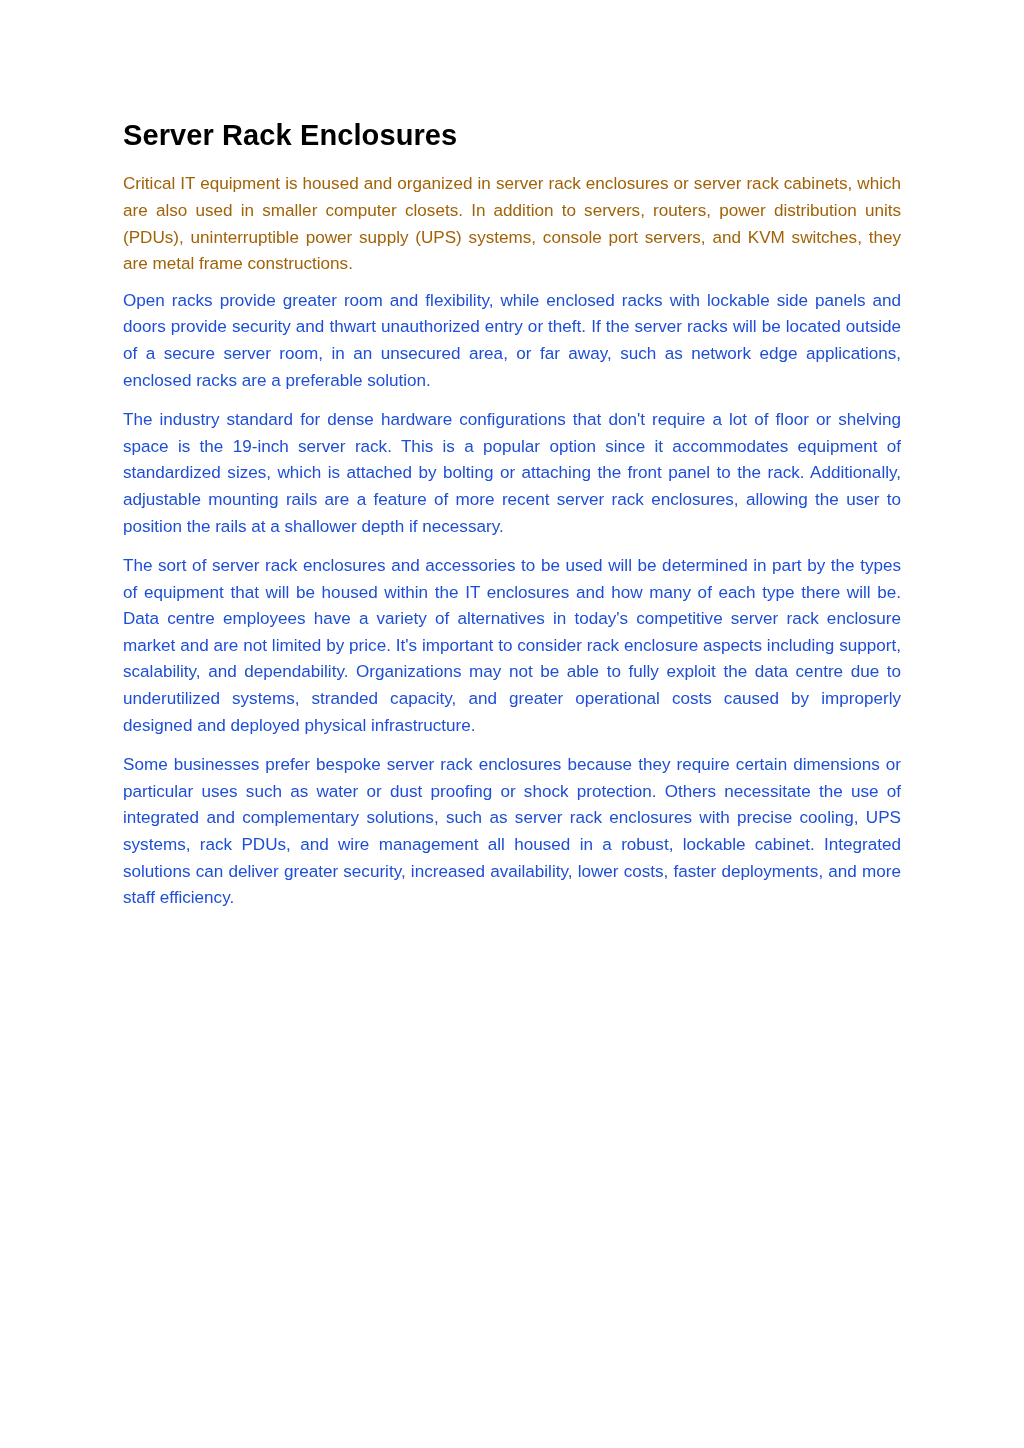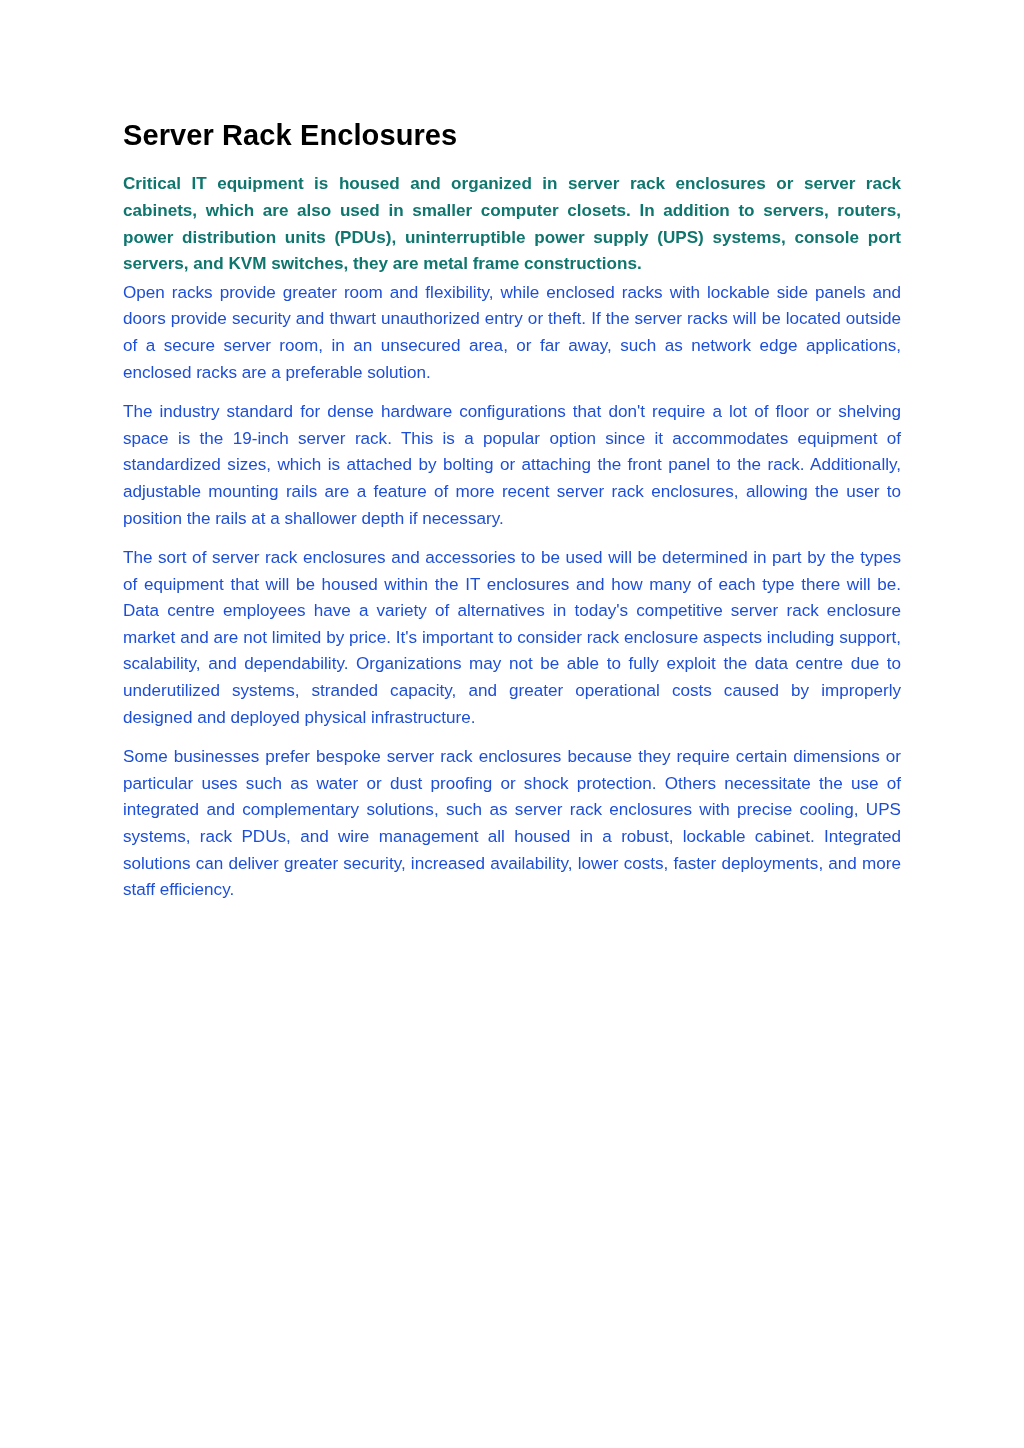--- a/index.html
+++ b/index.html
@@ -45,23 +45,23 @@
     font-size: 17.1px;
     line-height: 26.6px;
     text-align: justify;
     text-justify: inter-word;
     margin: 0 0 13px 0;
     color: #1d4ed8;
     hyphens: none;
   }
 
   .para.lead {
-    font-weight: bold;
-    color: #0f766e;
-    margin-bottom: 2px;
+    font-weight: normal;
+    color: #a16207;
+    margin-bottom: 10px;
   }
 
   .para:last-child {
     margin-bottom: 8px;
   }
 </style>
 </head>
 <body>
 
 <div class="page">

